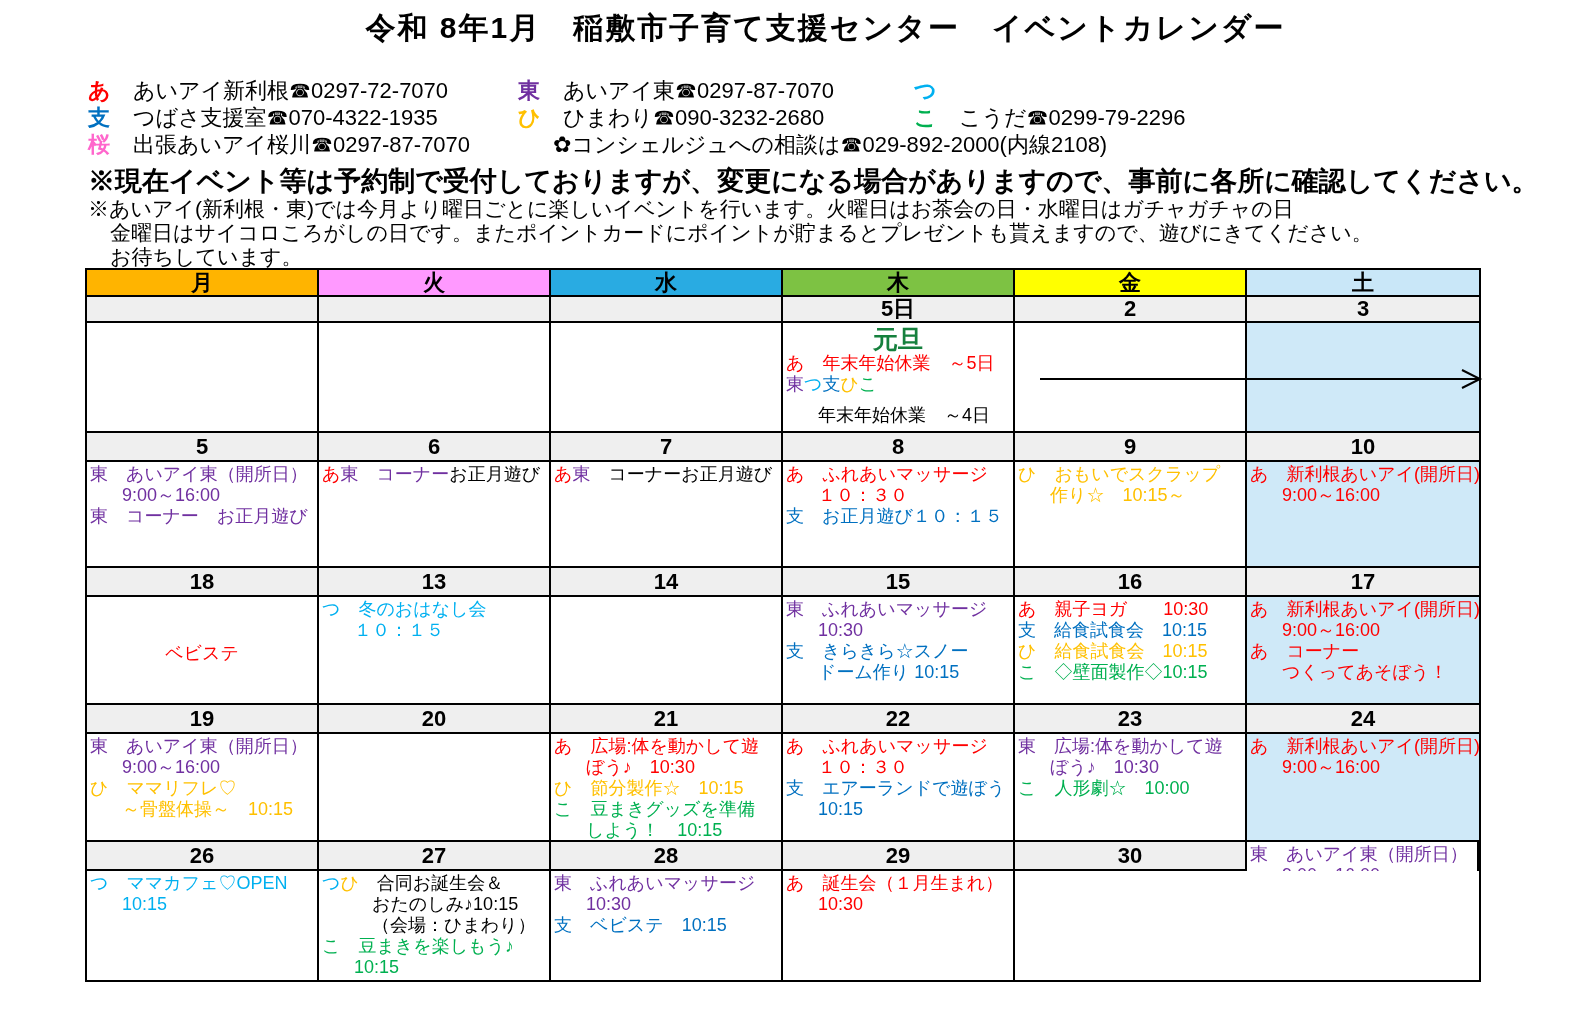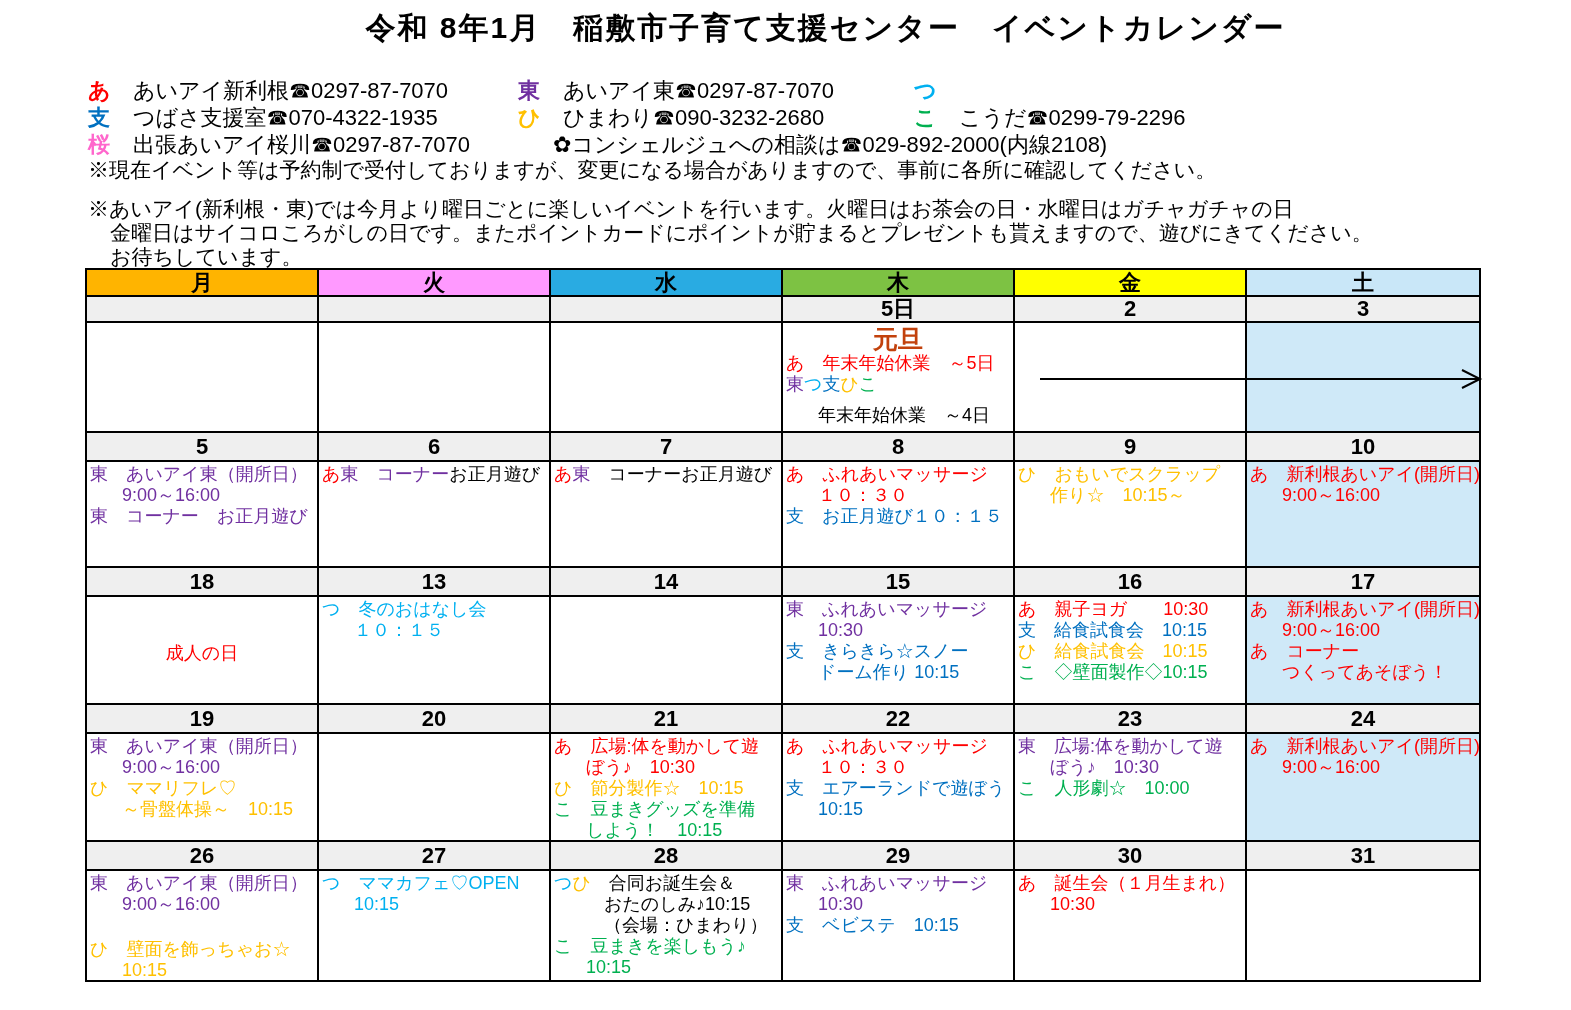--- a/index.html
+++ b/index.html
@@ -7,21 +7,21 @@
         font-family:"Liberation Sans",sans-serif;color:#000;}
   .title{position:absolute;top:8px;left:0;width:100%;text-align:center;
          font-size:30px;font-weight:bold;letter-spacing:2px;margin-left:40px;}
   
   .legend{position:absolute;left:88px;top:76px;}
   .legend-row{display:flex;align-items:flex-start;height:27px;font-size:22px;font-weight:500;}
   .legend-entry{display:flex;white-space:nowrap;}
   .legend-marker{font-weight:bold;width:26px;margin-right:19px;}
   .legend-label{color:#000;}
   
-  .note1{position:absolute;left:88px;top:156px;font-size:21px;font-weight:400;}
+  .note1{position:absolute;left:88px;top:163px;font-size:27px;font-weight:700;}
   .note2{position:absolute;left:88px;top:197px;font-size:21px;font-weight:500;line-height:24px;}
   .note2 .cont{padding-left:22px;}
   
   .cal{position:absolute;left:85px;top:268px;width:1396px;height:714px;box-sizing:border-box;
        border:2px solid #000;display:grid;grid-template-columns:repeat(6,1fr);
        grid-template-rows:27px 26px 110px 29px 106px 29px 108px 29px 108px 29px 109px;}
   .c{border-right:2px solid #000;border-bottom:2px solid #000;box-sizing:border-box;overflow:hidden;}
   .c.lastcol{border-right:none;}
   .c.lastrow{border-bottom:none;}
   .dh{display:flex;align-items:center;justify-content:center;font-size:22px;font-weight:bold;}
@@ -38,21 +38,21 @@
 </head>
 <body>
 
 <div class="page">
   <div class="title">令和 8年1月　稲敷市子育て支援センター　イベントカレンダー</div>
 
   <div class="legend">
       <div class="legend-row">
         <span class="legend-entry" style="width: 430px;">
           <span class="legend-marker" style="color: rgb(255, 0, 0);">あ</span>
-          <span class="legend-label">あいアイ新利根☎0297-87-7070</span>
+          <span class="legend-label">あいアイ新利根☎0297-72-7070</span>
         </span>
         <span class="legend-entry" style="width: 396px;">
           <span class="legend-marker" style="color: rgb(112, 48, 160);">東</span>
           <span class="legend-label">あいアイ東☎0297-87-7070</span>
         </span>
         <span class="legend-entry">
           <span class="legend-marker" style="color: rgb(0, 176, 240);">つ</span>
         </span>
       </div>
       <div class="legend-row">
@@ -101,21 +101,21 @@
       <div class="c dt"></div>
       <div class="c dt"></div>
       <div class="c dt"></div>
       <div class="c dt">5日</div>
       <div class="c dt">2</div>
       <div class="c dt lastcol">3</div>
       <div class="c bc"></div>
       <div class="c bc"></div>
       <div class="c bc"></div>
       <div class="c bc">
-        <div class="line big" style="text-align: center;"><span style="color: #c2410c;">元旦</span></div>
+        <div class="line big" style="text-align: center;"><span style="color: #15803d;">元旦</span></div>
         <div class="line"><span style="color: rgb(255, 0, 0);">あ　年末年始休業　～5日</span></div>
         <div class="line"><span style="color: rgb(112, 48, 160);">東</span><span style="color: rgb(0, 176, 240);">つ</span><span style="color: rgb(0, 112, 192);">支</span><span style="color: rgb(255, 192, 0);">ひ</span><span style="color: rgb(0, 176, 80);">こ</span></div>
         <div class="line ind1" style="margin-top: 10px;"><span style="color: rgb(0, 0, 0); text-align: center;">年末年始休業　～4日</span></div>
       </div>
       <div class="c bc"></div>
       <div class="c bc lastcol sat"></div>
       <div class="c dt">5</div>
       <div class="c dt">6</div>
       <div class="c dt">7</div>
       <div class="c dt">8</div>
@@ -145,21 +145,21 @@
         <div class="line"><span style="color: rgb(255, 0, 0);">あ</span><span style="color: rgb(255, 0, 0);">　新利根あいアイ(開所日)</span></div>
         <div class="line ind1"><span style="color: rgb(255, 0, 0);">9:00～16:00</span></div>
       </div>
       <div class="c dt">18</div>
       <div class="c dt">13</div>
       <div class="c dt">14</div>
       <div class="c dt">15</div>
       <div class="c dt">16</div>
       <div class="c dt lastcol">17</div>
       <div class="c bc">
-        <div class="line" style="text-align: center; margin-top: 44px;"><span style="color: rgb(255, 0, 0);">成人の日</span></div>
+        <div class="line" style="text-align: center; margin-top: 44px;"><span style="color: rgb(255, 0, 0);">ベビステ</span></div>
       </div>
       <div class="c bc">
         <div class="line"><span style="color: rgb(0, 176, 240);">つ</span><span style="color: rgb(0, 176, 240);">　冬のおはなし会</span></div>
         <div class="line ind1"><span style="color: rgb(0, 176, 240);">１０：１５</span></div>
       </div>
       <div class="c bc"></div>
       <div class="c bc">
         <div class="line"><span style="color: rgb(112, 48, 160);">東</span><span style="color: rgb(112, 48, 160);">　ふれあいマッサージ</span></div>
         <div class="line ind1"><span style="color: rgb(112, 48, 160);">10:30</span></div>
         <div class="line"><span style="color: rgb(0, 112, 192);">支</span><span style="color: rgb(0, 112, 192);">　きらきら☆スノー</span></div>
@@ -210,21 +210,20 @@
       </div>
       <div class="c bc lastcol sat">
         <div class="line"><span style="color: rgb(255, 0, 0);">あ</span><span style="color: rgb(255, 0, 0);">　新利根あいアイ(開所日)</span></div>
         <div class="line ind1"><span style="color: rgb(255, 0, 0);">9:00～16:00</span></div>
       </div>
       <div class="c dt">26</div>
       <div class="c dt">27</div>
       <div class="c dt">28</div>
       <div class="c dt">29</div>
       <div class="c dt">30</div>
-      <div class="c dt lastcol">31</div>
       <div class="c bc lastrow">
         <div class="line"><span style="color: rgb(112, 48, 160);">東</span><span style="color: rgb(112, 48, 160);">　あいアイ東（開所日）</span></div>
         <div class="line ind1"><span style="color: rgb(112, 48, 160);">9:00～16:00</span></div>
         <div class="line" style="margin-top: 24px;"><span style="color: rgb(255, 192, 0);">ひ</span><span style="color: rgb(255, 192, 0);">　壁面を飾っちゃお☆</span></div>
         <div class="line ind1"><span style="color: rgb(255, 192, 0);">10:15</span></div>
       </div>
       <div class="c bc lastrow">
         <div class="line"><span style="color: rgb(0, 176, 240);">つ</span><span style="color: rgb(0, 176, 240);">　ママカフェ♡OPEN</span></div>
         <div class="line ind1"><span style="color: rgb(0, 176, 240);">10:15</span></div>
       </div>

